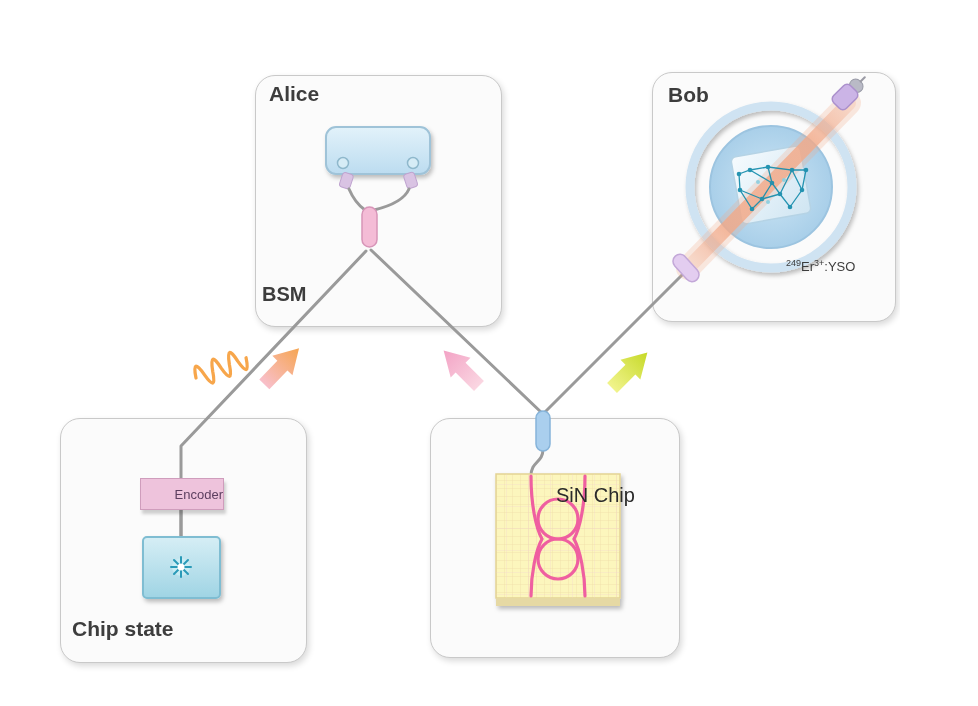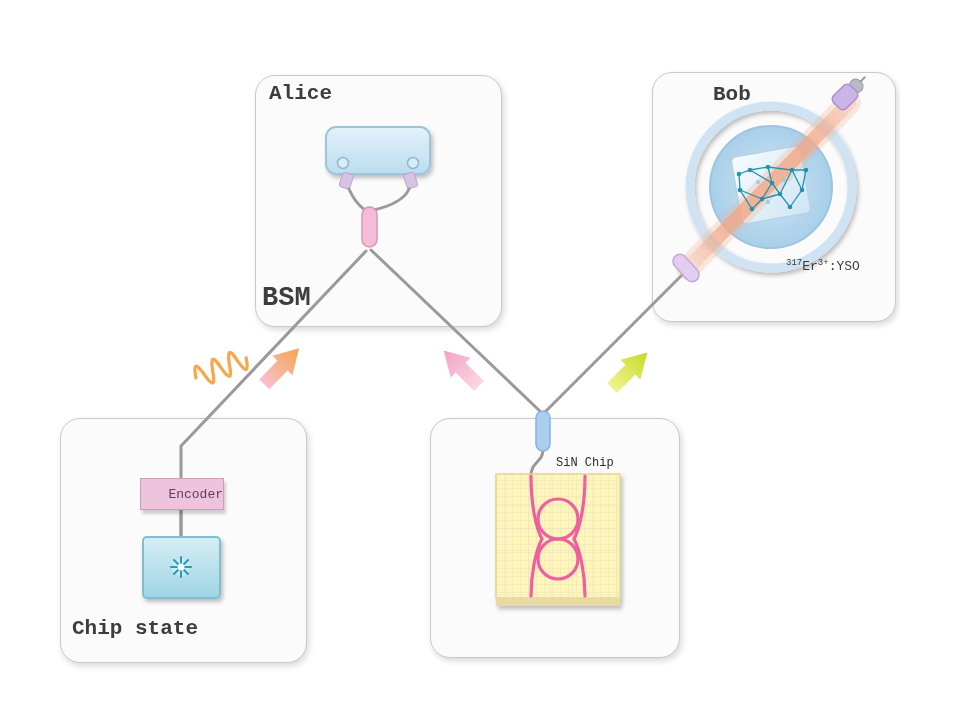--- a/index.html
+++ b/index.html
@@ -1,32 +1,32 @@
 <!DOCTYPE html>
 <html><head>
 <meta charset="utf-8">
 <style>
   html,body{margin:0;padding:0;background:#ffffff;}
   #stage{
     position:relative;width:900px;height:706px;background:#ffffff;overflow:hidden;
-    font-family:Liberation Mono, monospace;
+    font-family:Liberation Sans, sans-serif;
   }
   .panel{
     position:absolute;background:#fbfbfb;border:1.5px solid #c9c9c9;border-radius:20px;
     box-shadow:2px 3px 6px rgba(0,0,0,0.15);
   }
   #panel-alice{left:255px;top:75px;width:245px;height:250px;}
   #panel-bob{left:652px;top:72px;width:242px;height:248px;}
   #panel-input{left:60px;top:418px;width:245px;height:243px;}
   #panel-epr{left:430px;top:418px;width:248px;height:238px;}
   svg.overlay{position:absolute;left:0;top:0;}
   .lbl{position:absolute;color:#3d3d3d;font-weight:bold;white-space:nowrap;}
   .title{font-size:21px;}
-  .caption{font-size:27px;}
-  .small{font-size:12px;font-weight:normal;color:#2b2b2b;}
+  .caption{font-size:20px;}
+  .small{font-size:20px;font-weight:normal;color:#2b2b2b;margin-top:28px;}
   .material{font-size:13px;font-weight:normal;color:#3d3d3d;}
   .material sup{font-size:9px;}
   #encoder-box{
     position:absolute;left:140px;top:478px;width:82px;height:30px;
     background:#eec3dc;border:1.5px solid #cf9dbc;
     display:flex;align-items:center;justify-content:flex-end;
     font-size:13px;color:#5d4060;box-shadow:2px 4px 3px rgba(0,0,0,0.18);
   }
 </style>
 </head>
@@ -191,22 +191,22 @@
       <polygon points="-24,-7 2,-7 2,-14 26,0 2,14 2,7 -24,7" fill="url(#arrPink)" opacity="0.95"></polygon>
     </g>
     <g transform="translate(629 371) rotate(-45)">
       <polygon points="-24,-7 2,-7 2,-14 26,0 2,14 2,7 -24,7" fill="url(#arrGreen)" opacity="0.95"></polygon>
     </g>
   </svg>
 
   <div class="lbl title" style="left:269px;top:82px;">Alice</div>
   <div class="lbl caption" style="left:262px;top:283px;">BSM</div>
 
-  <div class="lbl title" style="left:668px;top:83px;margin-left:45px;">Bob</div>
-  <div class="lbl material" style="left:786px;top:258px;"><sup>317</sup><span>Er</span><sup>3+</sup><span>:YSO</span></div>
+  <div class="lbl title" style="left:668px;top:83px;">Bob</div>
+  <div class="lbl material" style="left:786px;top:258px;"><sup>249</sup><span>Er</span><sup>3+</sup><span>:YSO</span></div>
 
   <div id="encoder-box">
     <span>Encoder</span>
   </div>
   <div class="lbl title" style="left:72px;top:617px;">Chip state</div>
 
   <div class="lbl small" style="left:556px;top:456px;">SiN Chip</div>
 
 </div>
 

